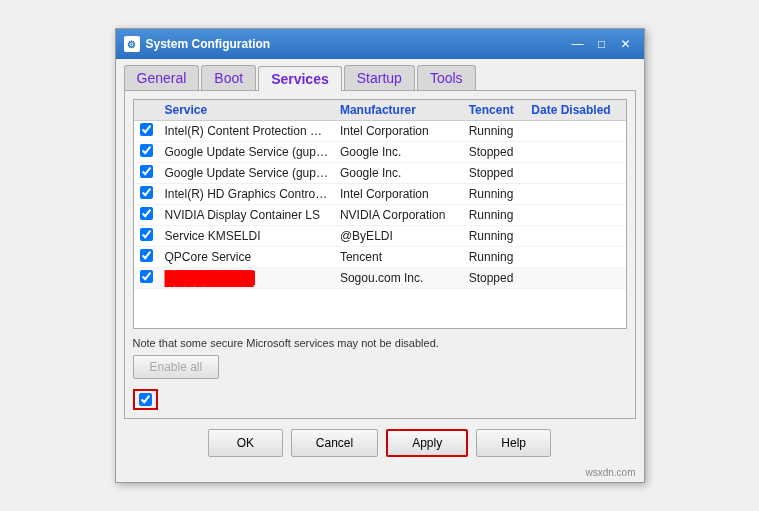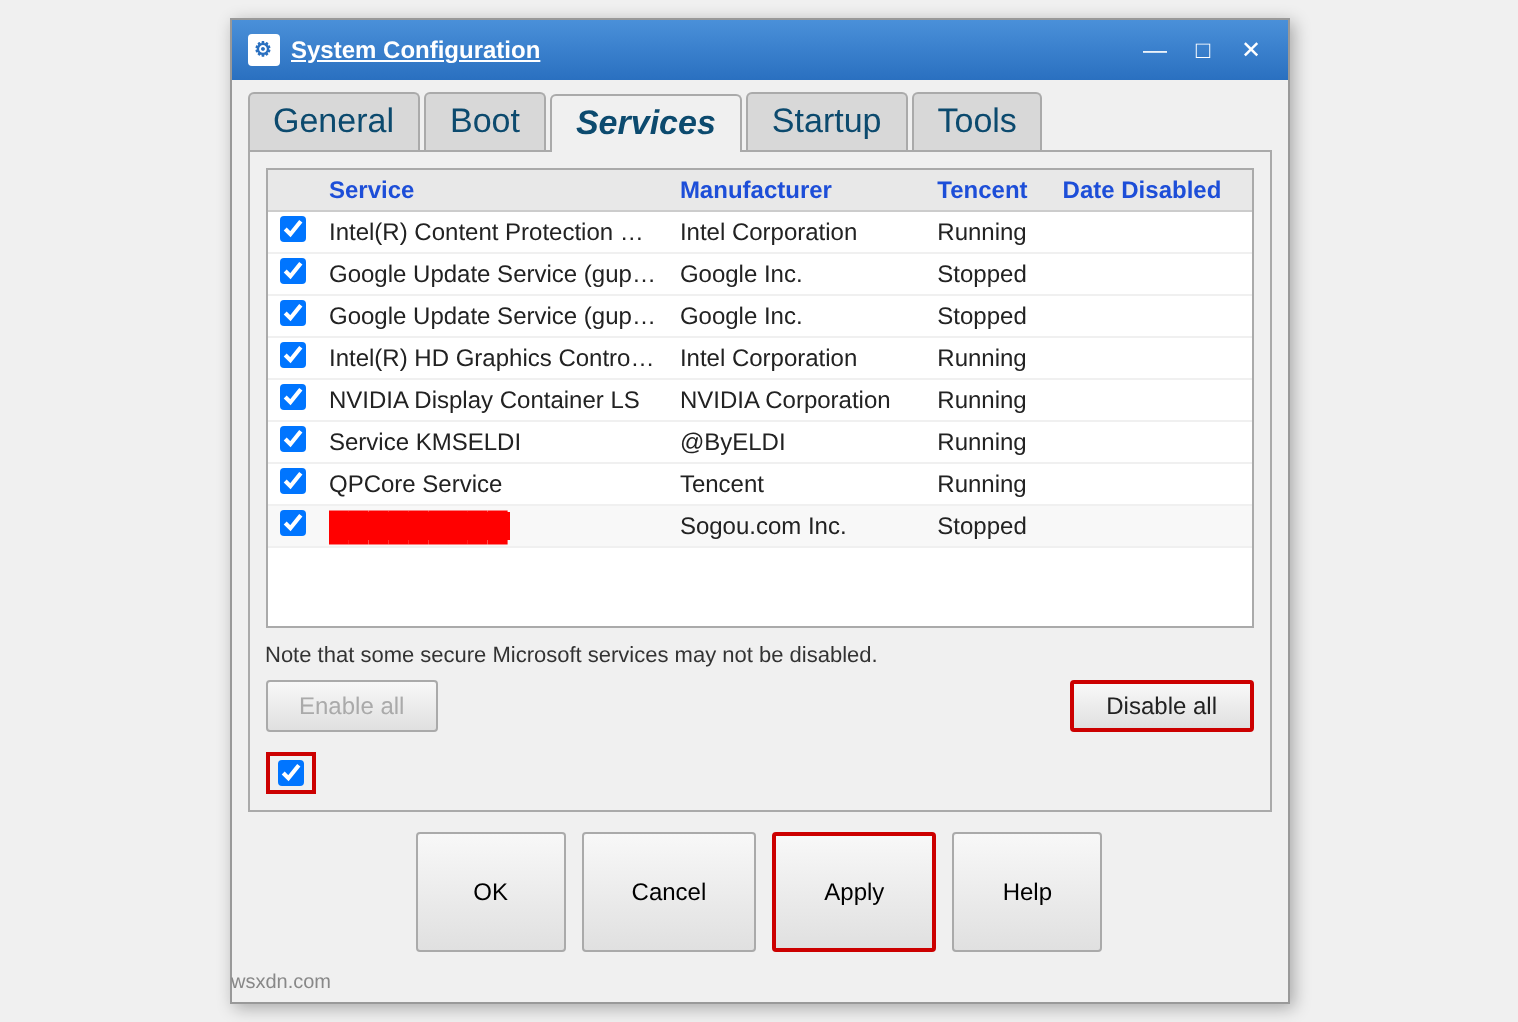--- a/index.html
+++ b/index.html
@@ -41,21 +41,20 @@
       display: flex;
       align-items: center;
       justify-content: center;
       font-size: 10px;
       color: #2a70c0;
       font-weight: bold;
     }
     .title-text {
       font-size: 12px;
       font-weight: 600;
-      text-decoration: underline;
     }
     .title-controls {
       display: flex;
       gap: 4px;
     }
     .title-btn {
       width: 20px;
       height: 18px;
       background: transparent;
       border: none;
@@ -72,32 +71,31 @@
       background: #f0f0f0;
       padding: 6px 8px 0 8px;
       gap: 2px;
     }
     .tab {
       padding: 4px 12px;
       background: #d8d8d8;
       border: 1px solid #aaa;
       border-bottom: none;
       cursor: pointer;
-      font-size: 17px;
-      color: #0c4a6e;
+      font-size: 14px;
+      color: #6d28d9;
       border-radius: 3px 3px 0 0;
     }
     .tab.active {
       background: #f0f0f0;
       font-weight: 600;
       border-color: #aaa;
       z-index: 1;
       position: relative;
       top: 1px;
-      font-style: italic;
     }
 
     .content {
       background: #f0f0f0;
       border: 1px solid #aaa;
       margin: 0 8px;
       padding: 8px;
     }
 
     .table-container {
@@ -193,34 +191,35 @@
       gap: 4px;
     }
 
     .bottom-buttons {
       display: flex;
       justify-content: center;
       gap: 8px;
       padding: 10px 8px 10px 8px;
     }
     .bottom-btn {
-      padding: 21px 24px;
+      padding: 5px 24px;
       border: 1px solid #aaa;
       background: linear-gradient(to bottom, #f8f8f8, #e0e0e0);
       cursor: pointer;
       font-size: 12px;
       border-radius: 2px;
       min-width: 75px;
       text-align: center;
     }
     .bottom-btn.apply-btn {
       border: 2px solid #cc0000;
     }
 
     .watermark {
+      text-align: right;
       font-size: 10px;
       color: #888;
       padding: 0 8px 4px 0;
     }
   </style>
 </head>
 <body>
 
 <div class="window">
 
@@ -314,21 +313,20 @@
               <td></td>
             </tr>
           </tbody>
       </table>
     </div>
 
     <div class="note-section">Note that some secure Microsoft services may not be disabled.</div>
 
     <div class="buttons-row">
       <button class="btn" disabled="">Enable all</button>
-      <button class="btn disable-all">Disable all</button>
     </div>
 
     <div class="checkbox-hide-row">
       <label class="checkbox-hide-label">
         <input type="checkbox" checked="" style="">
       </label>
     </div>
   </div>
 
   <div class="bottom-buttons">

